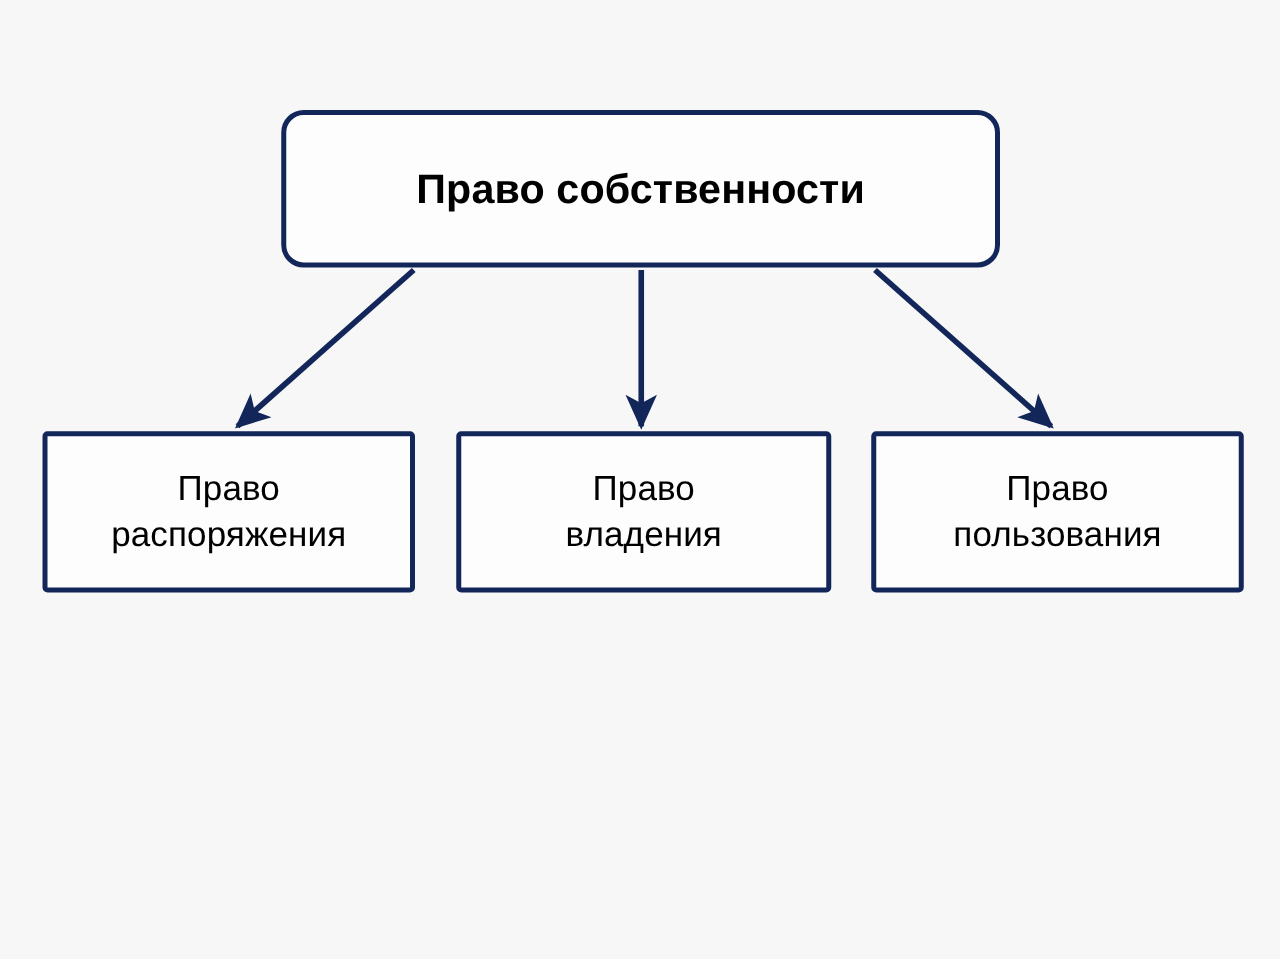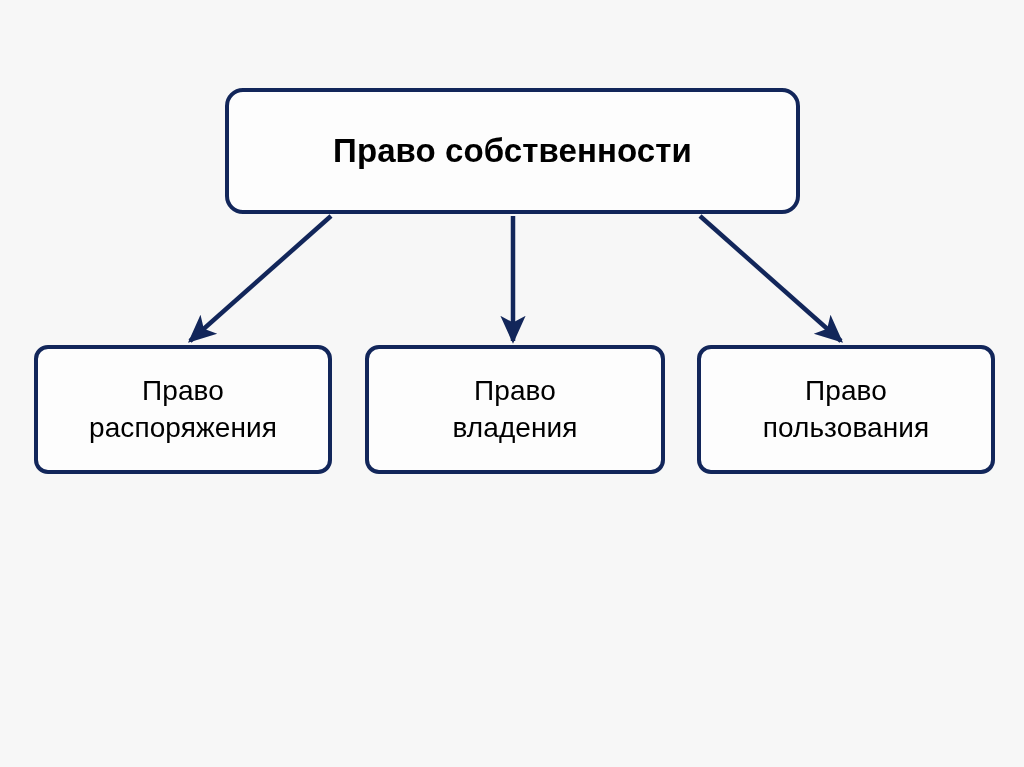--- a/index.html
+++ b/index.html
@@ -25,21 +25,21 @@
     left: 0;
     width: 1024px;
     height: 767px;
     pointer-events: none;
   }
   .node-box {
     position: absolute;
     box-sizing: border-box;
     background: #fdfdfd;
     border: 4px solid #12265a;
-    border-radius: 14px;
+    border-radius: 4px;
     display: flex;
     align-items: center;
     justify-content: center;
     text-align: center;
     color: #000000;
   }
   .node-label {
     display: block;
     line-height: 1.32;
     white-space: pre-line;

